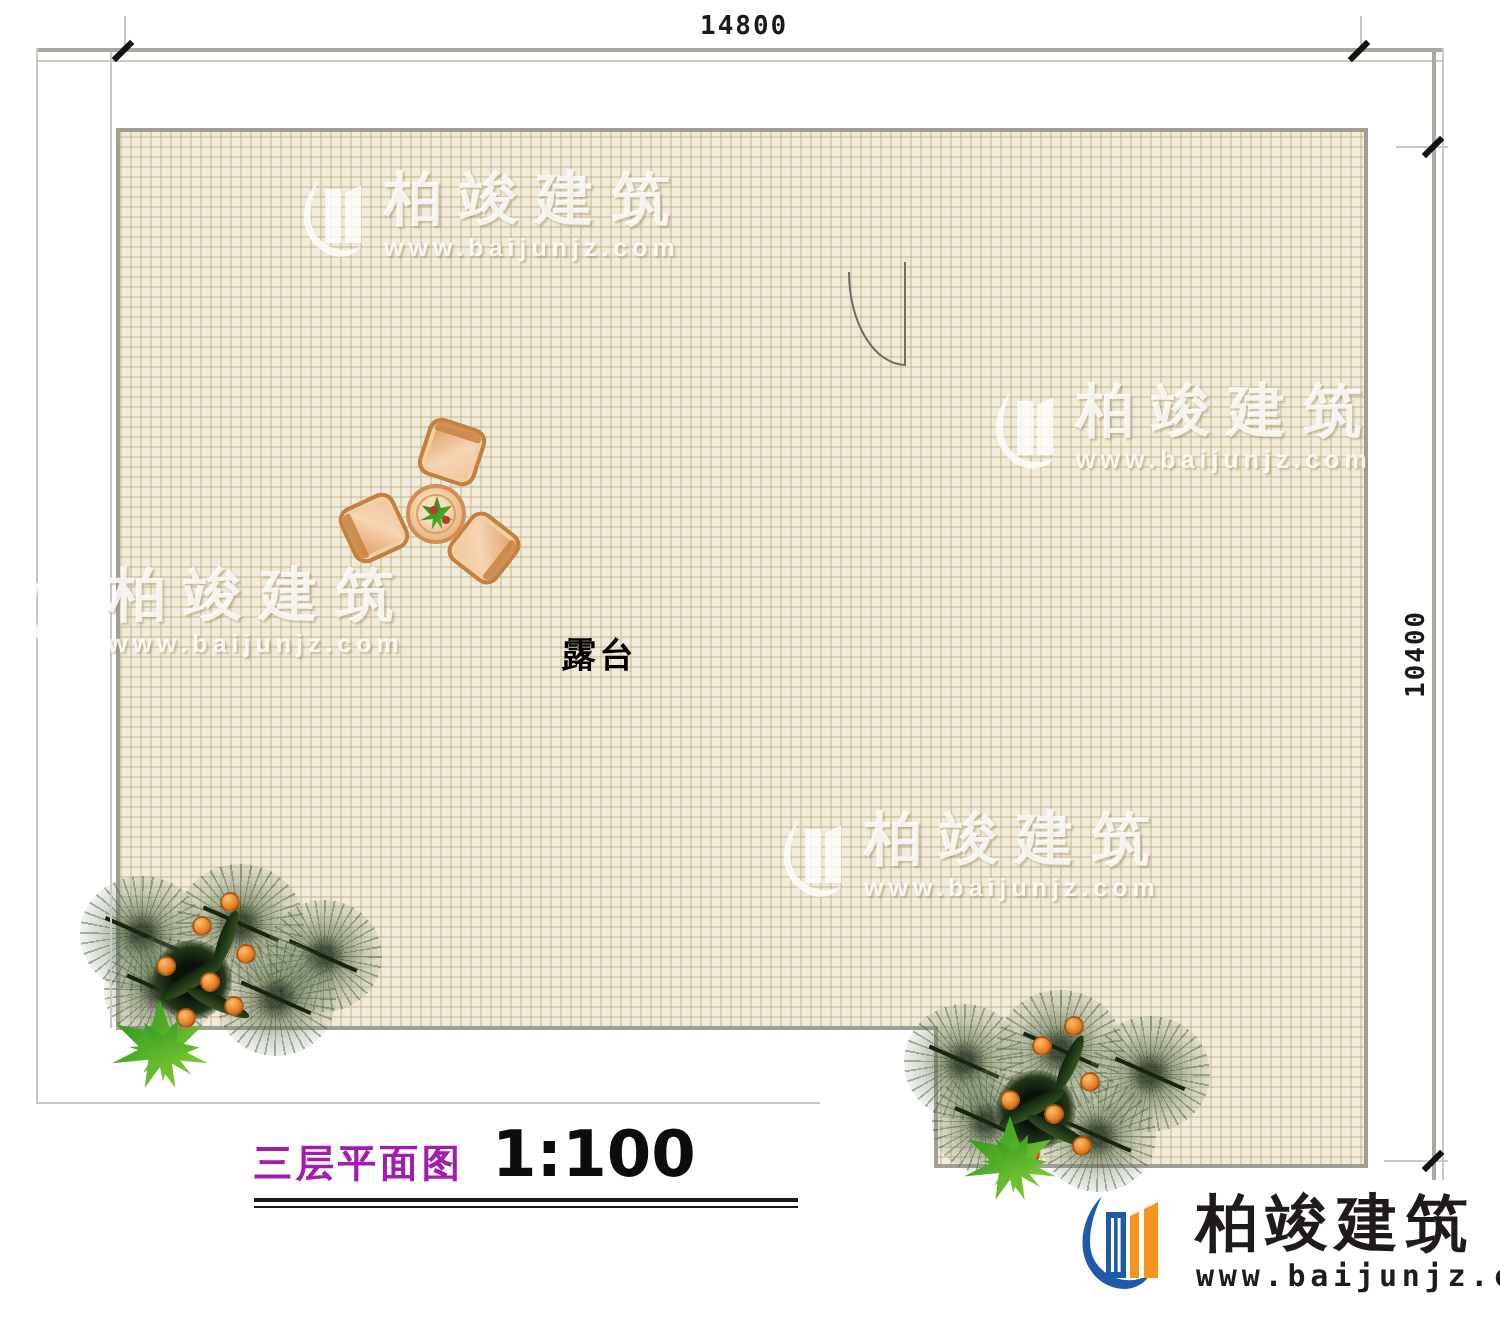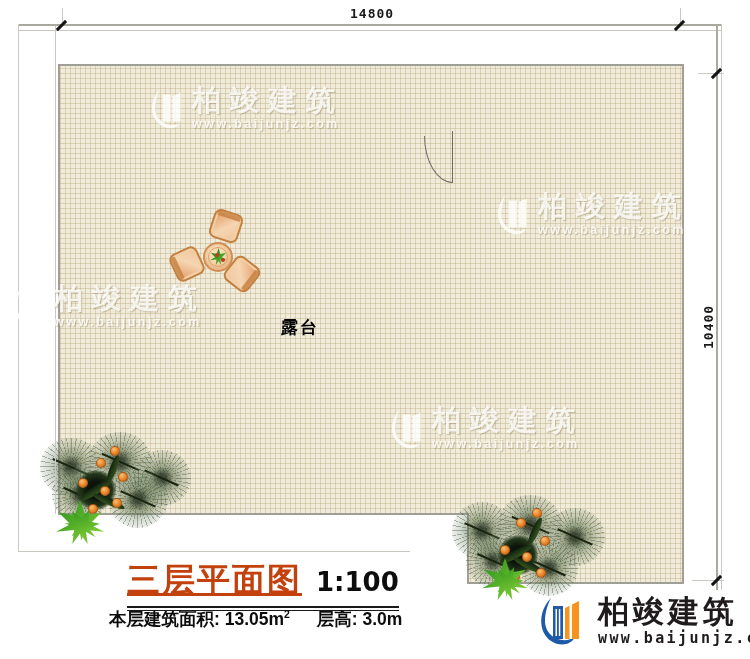--- a/index.html
+++ b/index.html
@@ -87,22 +87,22 @@
   .wm{position:absolute;display:flex;align-items:center;gap:6px;pointer-events:none;z-index:2;}
   .wm .wm-txt{display:flex;flex-direction:column;line-height:1;}
   .wm .wm-name{font-size:29px;font-weight:bold;letter-spacing:9px;color:rgba(255,255,255,.82);
     text-shadow:1px 1px 1px rgba(150,134,92,.45);white-space:nowrap;}
   .wm .wm-url{font-size:12.5px;font-weight:bold;letter-spacing:2.5px;color:rgba(255,255,255,.82);
     text-shadow:1px 1px 1px rgba(150,134,92,.45);margin-top:3px;white-space:nowrap;}
 
   
   .terrace-label{position:absolute;left:281px;top:316px;font-size:17px;font-weight:bold;color:#000;letter-spacing:2px;}
   .title-row{position:absolute;left:127px;top:558px;width:272px;}
-  .title-main{font-size:33px;font-weight:bold;color:#c2410c;letter-spacing:2px;display:inline-block;text-decoration:underline;}
-  .title-scale{font-size:26px;font-weight:bold;color:#0d0d0d;display:inline-block;margin-left:14px;
+  .title-main{font-size:19px;font-weight:bold;color:#a21caf;letter-spacing:2px;display:inline-block;}
+  .title-scale{font-size:32px;font-weight:bold;color:#0d0d0d;display:inline-block;margin-left:14px;
     font-family:"DejaVu Sans","Liberation Sans",sans-serif;}
   .title-ul1{height:2px;background:#1a1a1a;margin-top:3px;}
   .title-ul2{height:1px;background:#1a1a1a;margin-top:2px;}
   .area-row{position:absolute;left:109px;top:607px;font-size:17.5px;font-weight:600;color:#0d0d0d;white-space:nowrap;}
   .area-row .gap{display:inline-block;width:22px;}
   sup{font-size:.6em;}
 
   
   .logo{position:absolute;left:538px;top:593px;display:flex;align-items:center;gap:8px;}
   .logo-txt{display:flex;flex-direction:column;line-height:1;}
@@ -234,26 +234,20 @@
   <div class="tick" style="left:715px;top:67px;"></div>
   <div class="tick" style="left:715px;top:574px;"></div>
   <div class="dimtext" style="left:350px;top:6px;">14800</div>
   <div class="dimtext" style="left:701px;top:349px;transform:rotate(-90deg);transform-origin:left top;">10400</div>
 
   <div class="title-row">
     <span class="title-main">三层平面图</span><span class="title-scale">1:100</span>
     <div class="title-ul1"></div>
     <div class="title-ul2"></div>
   </div>
-  <div class="area-row">
-    <span>本层建筑面积:</span>
-    <span>13.05m</span><sup>2</sup><span class="gap"></span>
-    <span>层高:</span>
-    <span>3.0m</span>
-  </div>
 
   <div class="logo">
     <svg width="52" height="56" viewBox="0 0 52 56">
       <path d="M13 5 C 1 17 -1 38 13 48 C 22 54 33 52 37 44 C 25 52 7 44 7 28 C 7 19 10 11 13 5Z" fill="#1e5aa8"></path>
       <rect x="15" y="13" width="10" height="33" fill="#1e5aa8"></rect>
       <rect x="17.5" y="16" width="1.5" height="27" fill="#fff"></rect>
       <rect x="20.8" y="16" width="1.5" height="27" fill="#fff"></rect>
       <path d="M27 15 L41 8 L41 46 L27 46 Z" fill="#f7941d"></path>
       <path d="M31.5 12.8 L34 11.6 L34 46 L31.5 46Z" fill="#fff"></path>
     </svg>

